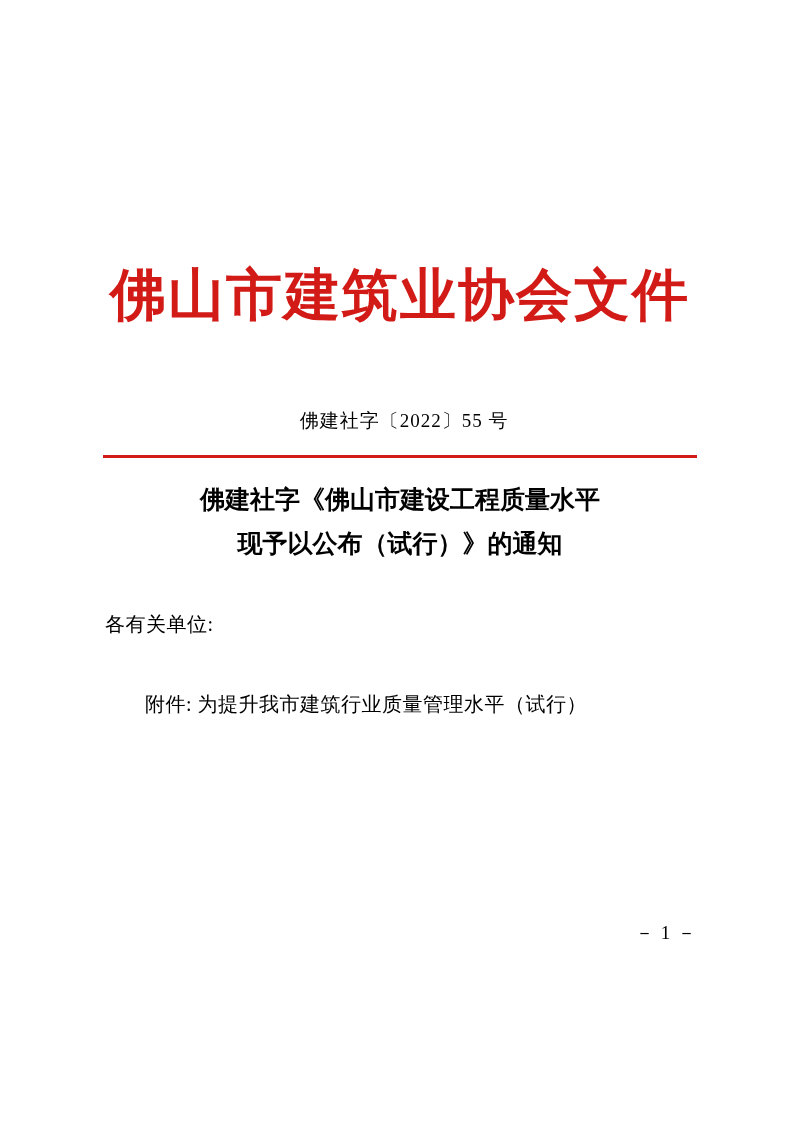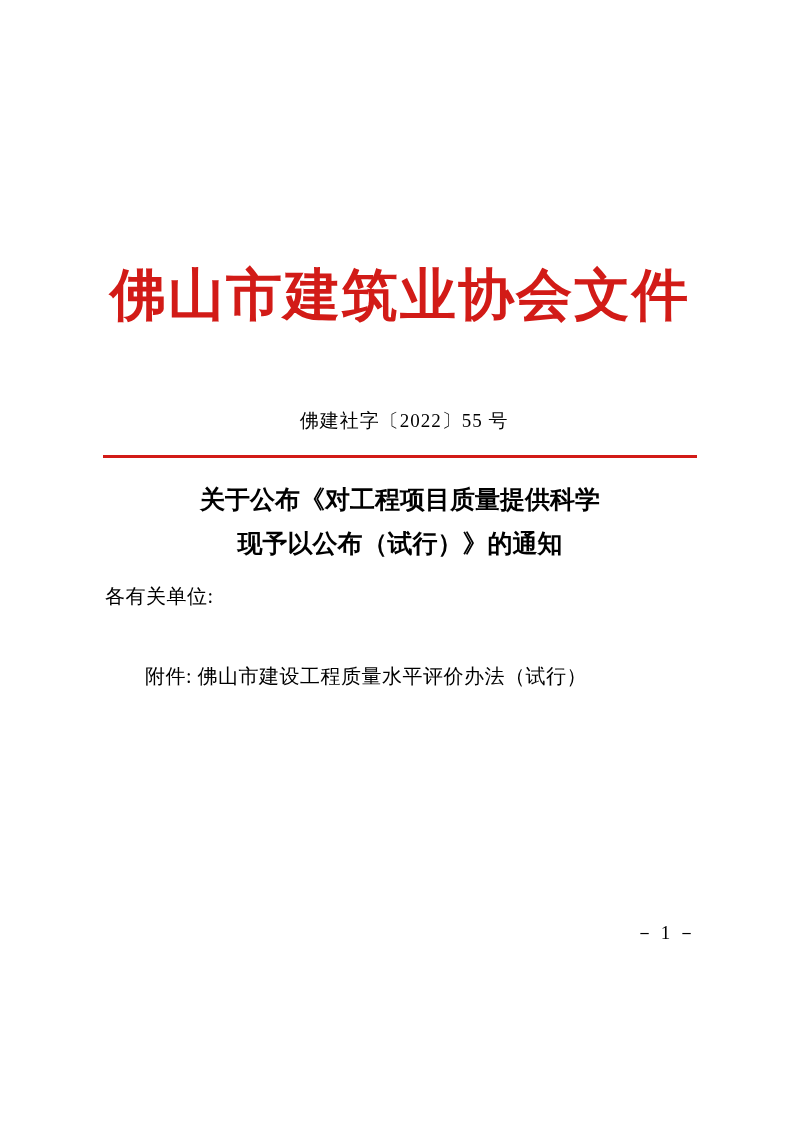--- a/index.html
+++ b/index.html
@@ -75,21 +75,21 @@
     color: #000000;
   }
   .doc-title .line {
     display: block;
     white-space: nowrap;
   }
 
   
   .body-block {
     position: absolute;
-    top: 576px;
+    top: 604px;
     left: 105px;
     width: 592px;
     font-size: 20px;
     line-height: 2.0;
     color: #000000;
     letter-spacing: 0.5px;
   }
   .salutation {
     display: block;
     text-align: left;
@@ -120,24 +120,24 @@
 
 <div class="page">
 
   <div class="masthead">佛山市建筑业协会文件</div>
 
   <div class="doc-number">佛建社字〔2022〕55 号</div>
 
   <div class="red-rule"></div>
 
   <div class="doc-title">
-    <span class="line">关于公布《对工程项目质量提供科学</span>
+    <span class="line">佛建社字《佛山市建设工程质量水平</span>
     <span class="line">现予以公布（试行）》的通知</span>
   </div>
 
   <div class="body-block">
     <span class="salutation">各有关单位:</span>
-    <span class="attachment">附件: 佛山市建设工程质量水平评价办法（试行）</span>
+    <span class="attachment">附件: 为提升我市建筑行业质量管理水平（试行）</span>
   </div>
 
   <div class="page-number">－ 1 －</div>
 
 </div>
 
 </body></html>

